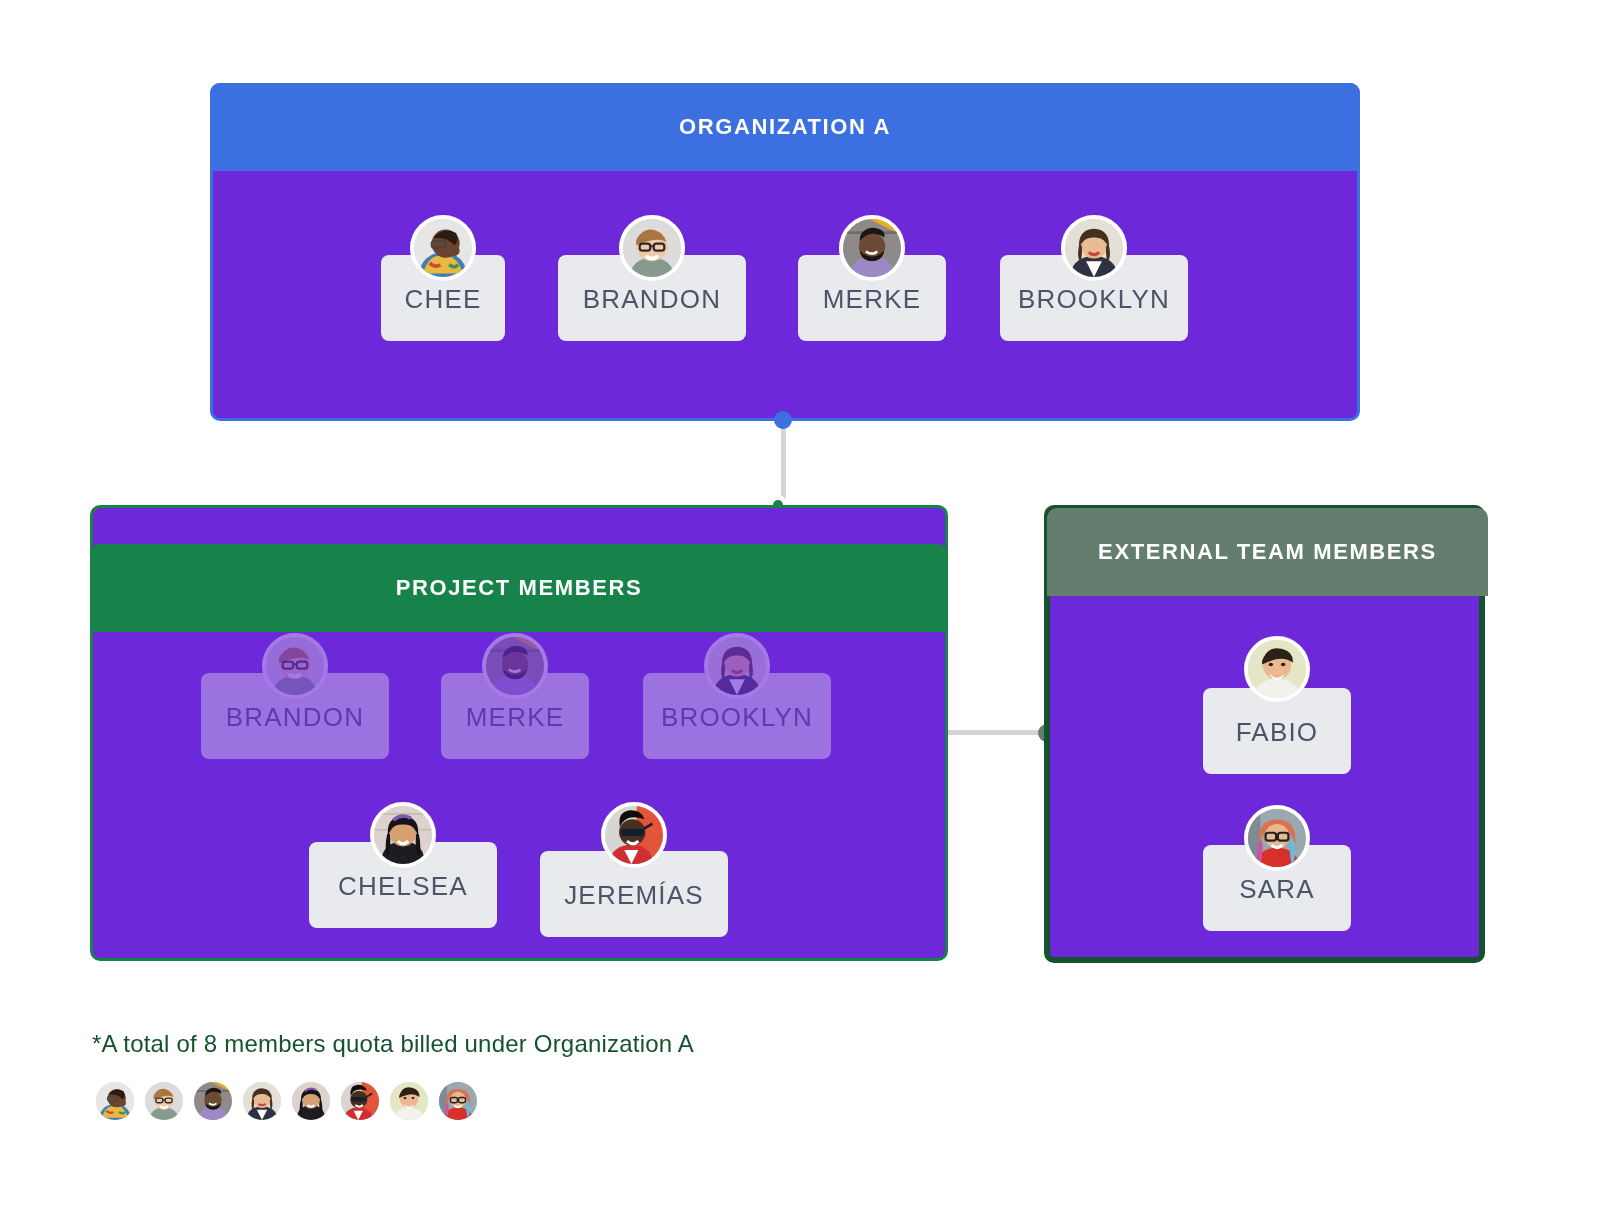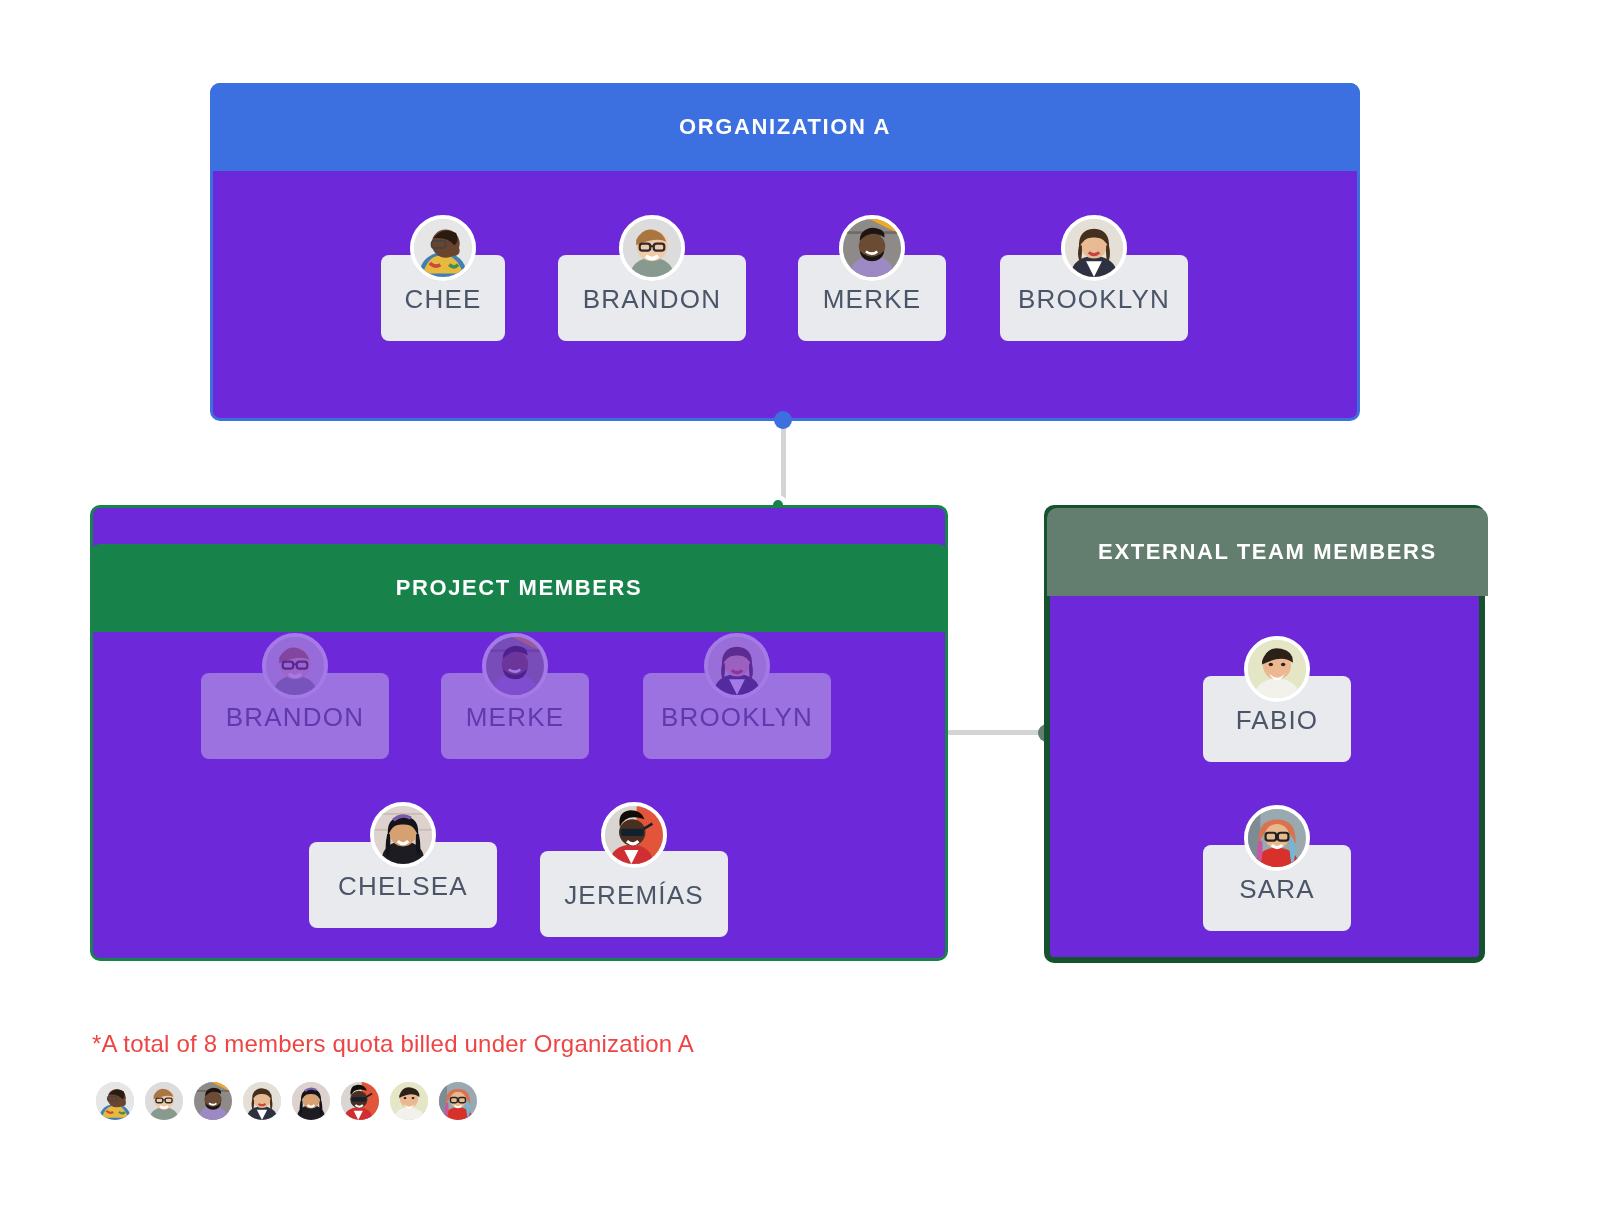--- a/index.html
+++ b/index.html
@@ -142,21 +142,21 @@
     width: 20px; height: 20px;
     border: 5px solid #ffffff;
   }
   .conn-dot.solid-sage { background: #637d6f; width: 18px; height: 18px; }
 
   
   #footer-note {
     position: absolute;
     left: 92px; top: 1030px;
     font-size: 24px;
-    color: #ef4444;
+    color: #14532d;
     letter-spacing: 0.2px;
     white-space: nowrap;
   }
   #footer-avatars {
     position: absolute;
     left: 94px; top: 1080px;
     display: flex;
     gap: 7px;
   }
   #footer-avatars .mini-avatar {
@@ -357,21 +357,21 @@
   </div>
 
   <div class="conn-line-h" style="left: 948px; top: 730px; width: 100px;"></div>
   <div class="conn-dot solid-sage" style="left: 1038px; top: 724px;"></div>
 
   <div class="group-box" id="external-members">
     <div class="group-header">
       <span class="group-title">EXTERNAL TEAM MEMBERS</span>
     </div>
 
-    <div class="member mid" style="left: 153px; top: 125px;">
+    <div class="member mid" style="left: 153px; top: 125px; gap: 12px;">
       <div class="avatar">
         <svg viewBox="0 0 66 66">
             <rect width="66" height="66" fill="#e4e6c6"></rect>
           <ellipse cx="33" cy="62" rx="25" ry="18" fill="#f2f1ec"></ellipse>
           <circle cx="33" cy="29" r="16" fill="#ecb891"></circle>
           <path d="M16 24 q6 -18 22 -14 q14 3 13 16 q-12 -10 -35 2 z" fill="#2c2119"></path>
           <ellipse cx="26" cy="28" rx="2.5" ry="2" fill="#2c2119"></ellipse>
           <ellipse cx="40" cy="28" rx="2.5" ry="2" fill="#2c2119"></ellipse>
           <path d="M24 38 q9 10 18 0 q-4 8 -9 8 q-5 0 -9 -8 z" fill="#ffffff"></path>
         </svg>

